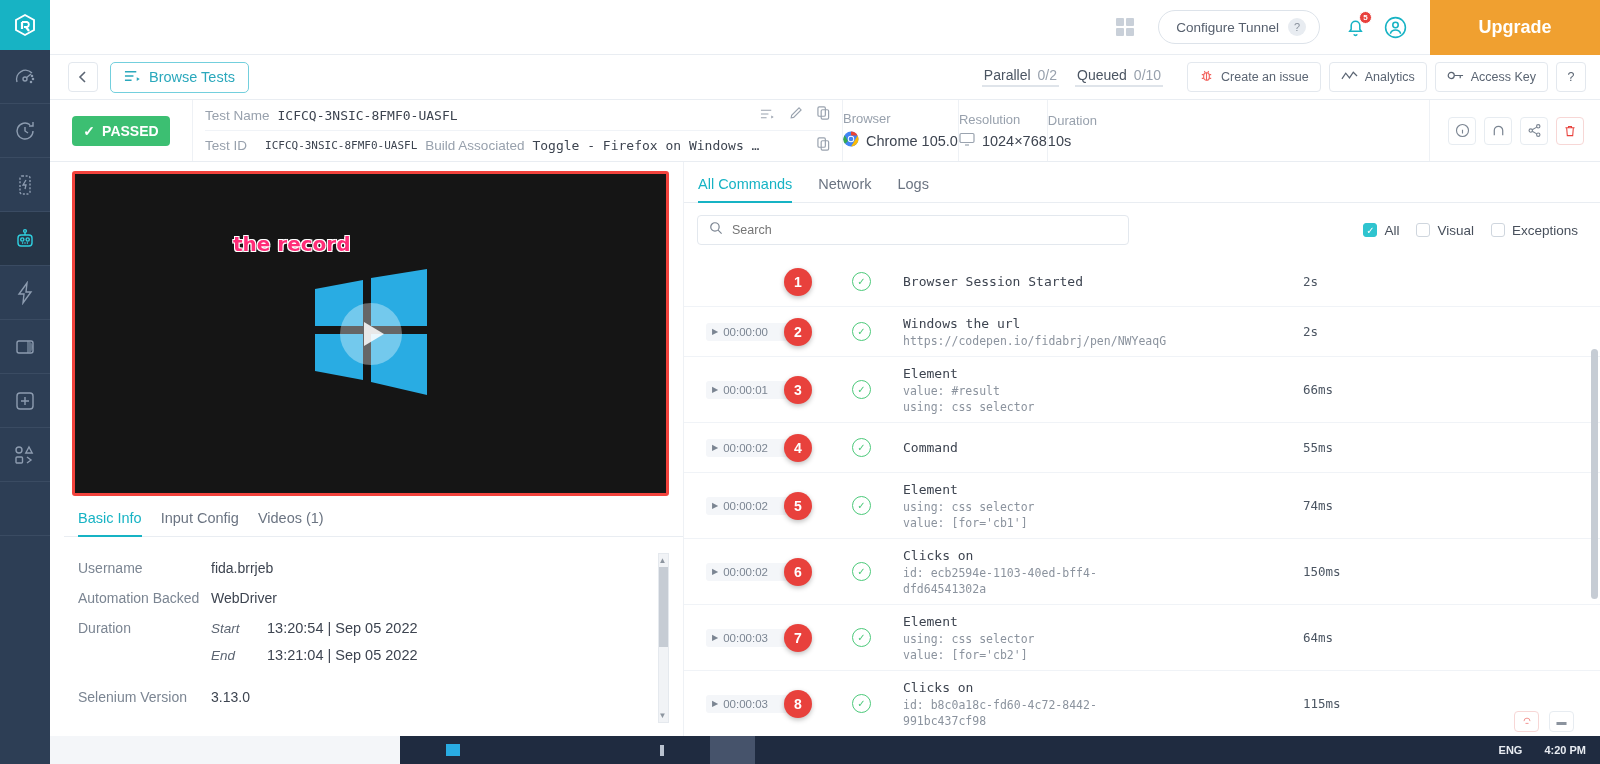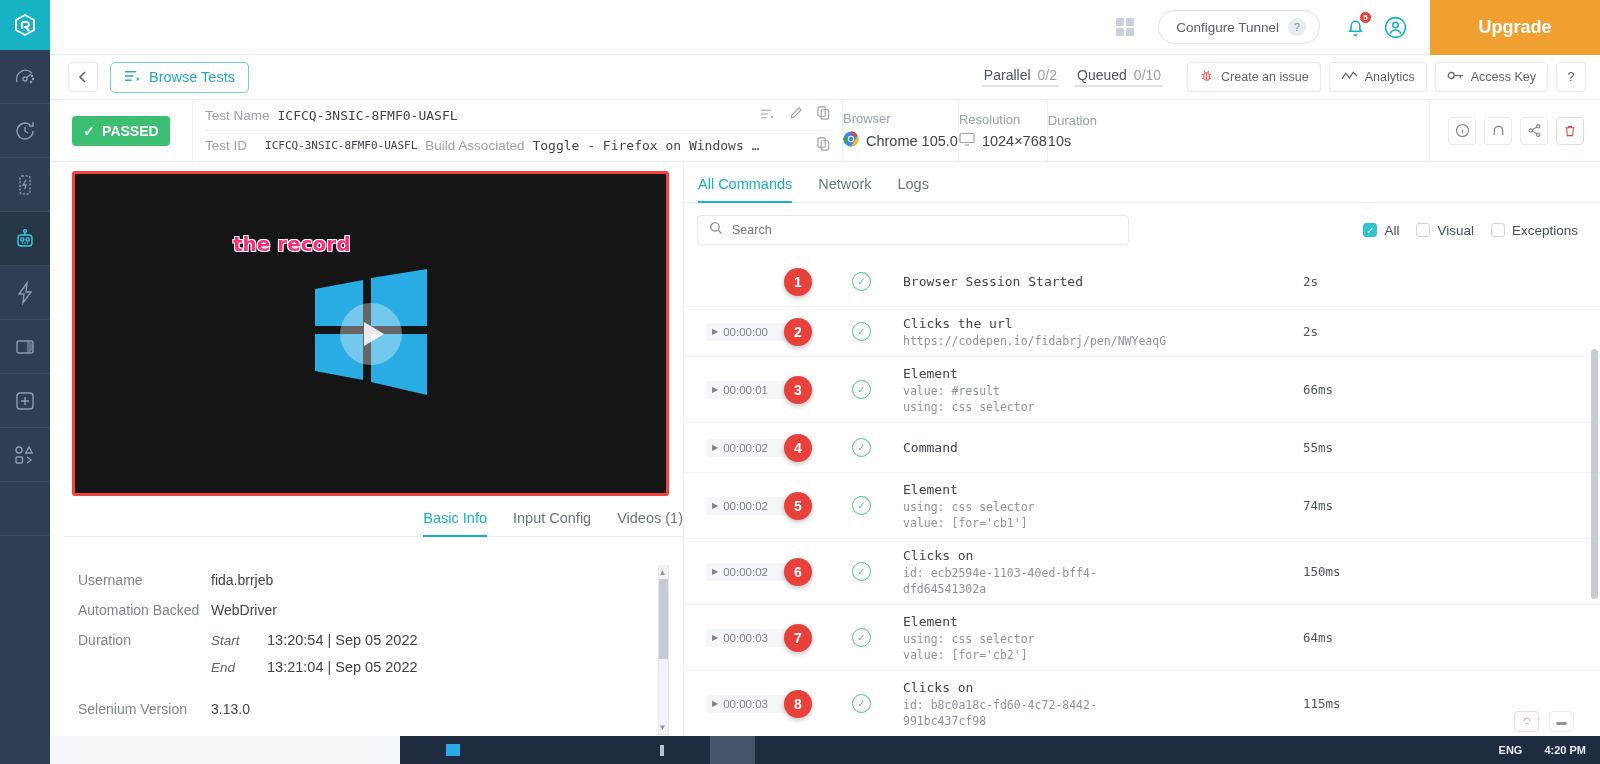--- a/index.html
+++ b/index.html
@@ -119,21 +119,21 @@
   }
   .winlogo { position: absolute; left: 50%; top: 50%; transform: translate(-50%,-50%); }
   .playbtn {
     position: absolute; left: 50%; top: 50%; transform: translate(-50%,-50%);
     width: 62px; height: 62px; border-radius: 50%; background: rgba(255,255,255,.35);
     display: flex; align-items: center; justify-content: center;
   }
   .playtri { width: 0; height: 0; border-left: 20px solid rgba(255,255,255,.85);
              border-top: 12px solid transparent; border-bottom: 12px solid transparent; margin-left: 6px; }
 
-  .tabs { display: flex; gap: 26px; padding: 14px 0 0 14px; border-bottom: 1px solid #e9edf2; margin: 0 0 16px 14px; justify-content: flex-end; }
+  .tabs { display: flex; gap: 19px; padding: 14px 0 0 14px; border-bottom: 1px solid #e9edf2; margin: 0 0 4px 14px; }
   .tab { font-size: 14.5px; color: #6b7482; padding-bottom: 9px; border-bottom: 2px solid transparent; margin-bottom: -1px; }
   .tab.active { color: #17b3c4; border-bottom-color: #17b3c4; }
 
   .infolist { position: relative; margin: 0 14px 0 14px; height: 182px; overflow: hidden; padding-top: 12px; }
   .inforow { display: flex; align-items: flex-start; padding: 7px 0 7px 14px; font-size: 14px; }
   .inforow .k { width: 133px; color: #7b8592; flex: none; }
   .inforow .v { color: #3d4450; }
   .dur { display: flex; flex-direction: column; gap: 11px; }
   .durline { display: flex; align-items: baseline; gap: 18px; }
   .durline i { font-style: italic; color: #5d6673; font-size: 13.5px; width: 38px; }
@@ -556,21 +556,21 @@
           <div class="cmddur">2s</div>
         </div>
         <div class="cmdrow">
           <div class="ts">
             <span style="font-size: 8px;">▶</span>
             <span>00:00:00</span>
           </div>
           <div class="numbadge">2</div>
           <div class="okcirc">✓</div>
           <div class="cmdtxt">
-            <div class="t1">Clicks the url</div>
+            <div class="t1">Windows the url</div>
             <div class="t2">https://codepen.io/fidabrj/pen/NWYeaqG</div>
           </div>
           <div class="cmddur">2s</div>
         </div>
         <div class="cmdrow">
           <div class="ts">
             <span style="font-size: 8px;">▶</span>
             <span>00:00:01</span>
           </div>
           <div class="numbadge">3</div>

